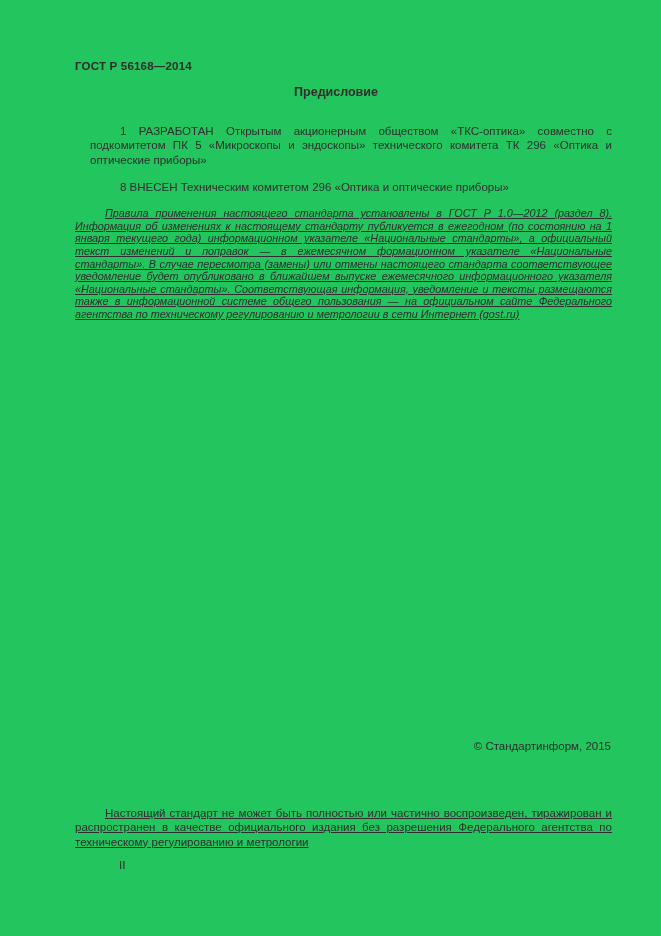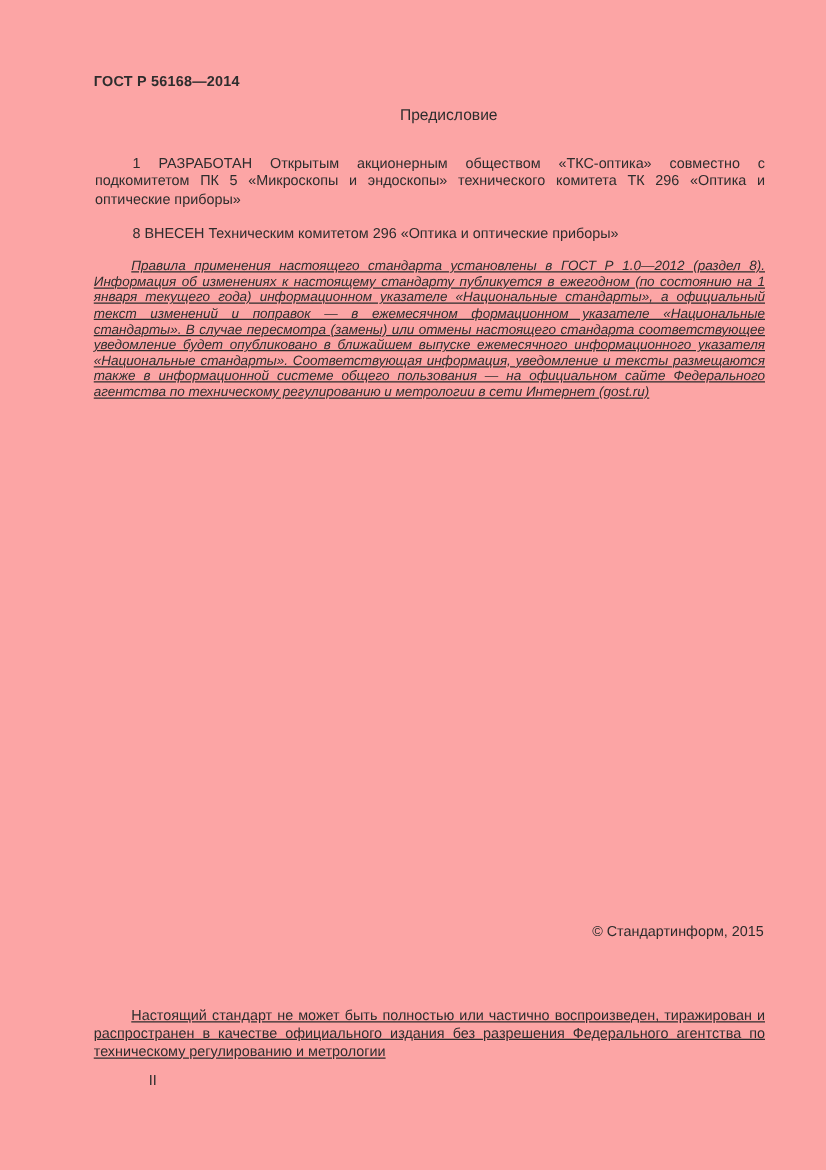--- a/index.html
+++ b/index.html
@@ -4,54 +4,54 @@
 <style>
   html, body {
     margin: 0;
     padding: 0;
     background: #ffffff;
   }
   .page {
     position: relative;
     width: 661px;
     height: 936px;
-    background: #fca5a5;
+    background: #22c55e;
     font-family: "Liberation Sans", "DejaVu Sans", sans-serif;
     color: #2d2d2d;
     overflow: hidden;
   }
   .doc-header {
     position: absolute;
     left: 75px;
     top: 60px;
     font-size: 11.5px;
     font-weight: bold;
     letter-spacing: 0.2px;
   }
   .doc-title {
     position: absolute;
-    left: 91px;
+    left: 68px;
     width: 536px;
     top: 85px;
     text-align: center;
     font-size: 12.5px;
-    font-weight: normal;
+    font-weight: bold;
   }
   .body-column {
     position: absolute;
     left: 75px;
     width: 537px;
     top: 124px;
   }
   .clause {
     font-size: 11.5px;
     line-height: 14.3px;
     text-align: justify;
     text-indent: 30px;
-    margin: 0 0 13px 1px;
+    margin: 0 0 13px 15px;
   }
   .app-note {
     font-size: 10.8px;
     line-height: 12.6px;
     font-style: italic;
     text-align: justify;
     text-indent: 30px;
     margin: 13px 0 0 0;
     text-decoration: underline;
   }

